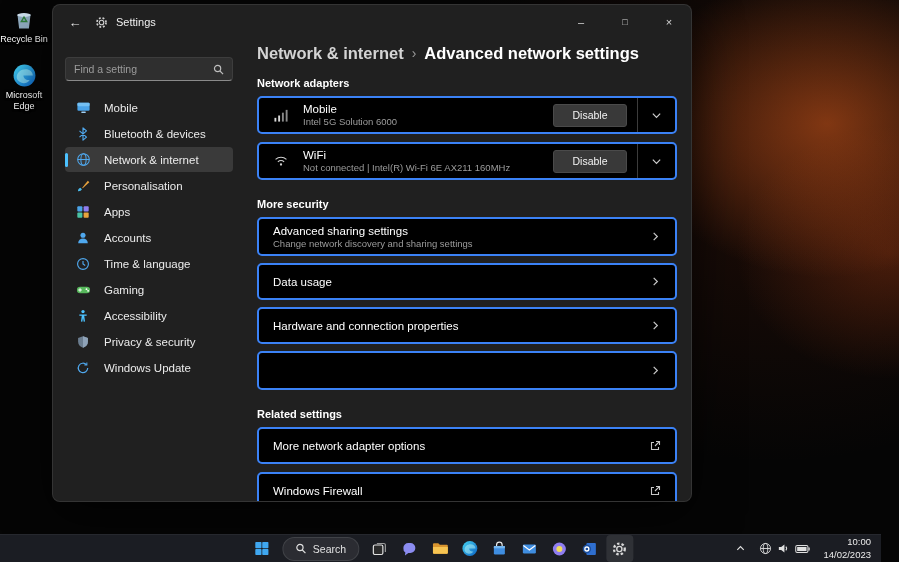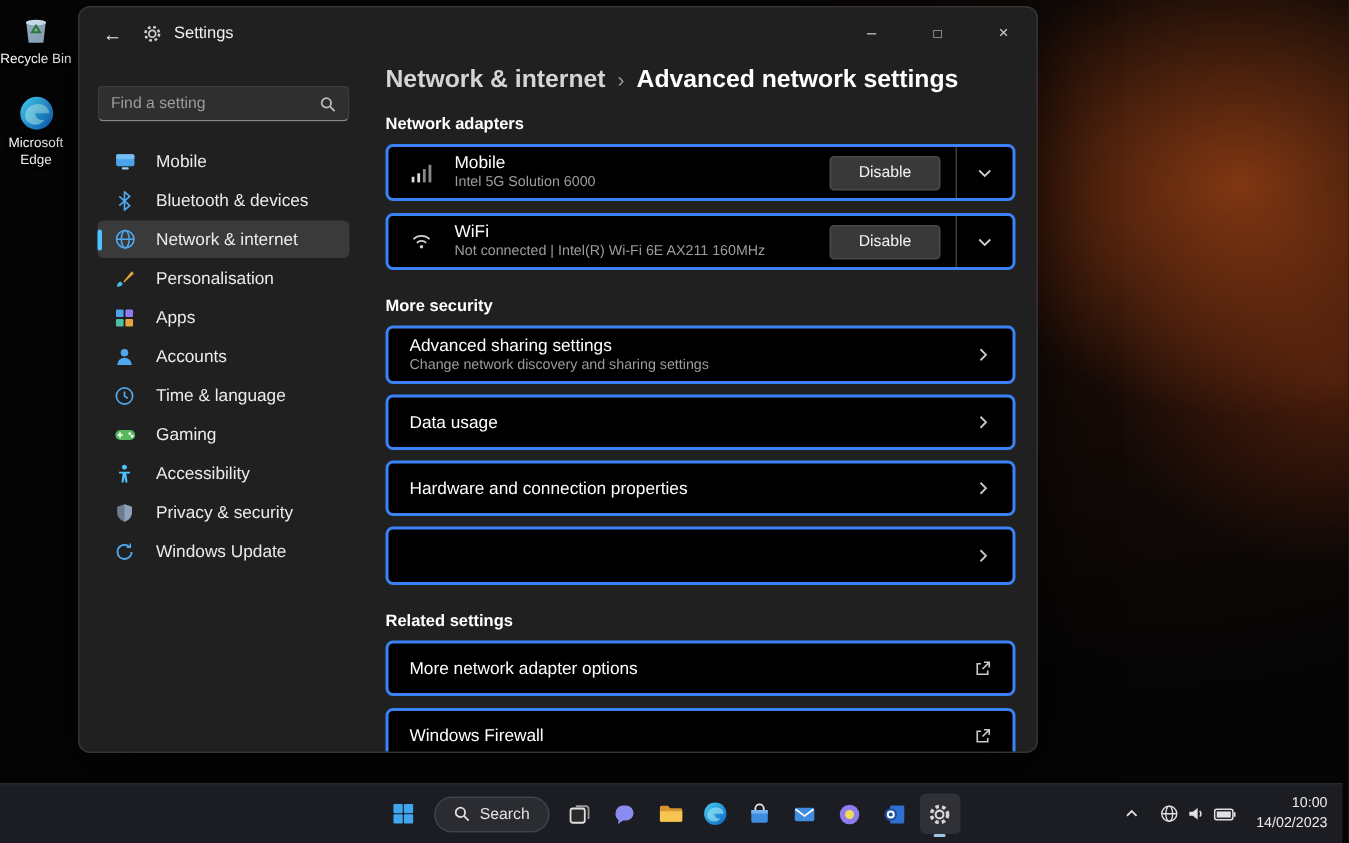--- a/index.html
+++ b/index.html
@@ -70,21 +70,21 @@
   .btn { min-width:74px; height:23px; background:#393939; border:1px solid #4a4a4a; border-radius:3px; color:#f2f2f2; font-size:10.5px; font-family:inherit; display:flex; align-items:center; justify-content:center; margin-right:10px; cursor:pointer; }
   .vdiv { width:1px; height:100%; background:#3c3c3c; }
   .chev-zone { width:37px; height:100%; display:flex; align-items:center; justify-content:center; cursor:pointer; }
   .link-card { padding:0 14px; cursor:pointer; }
   .h37 { height:37px; }
   .h39 { height:39px; }
   .h38 { height:38px; }
   .trail { margin-left:auto; display:flex; align-items:center; }
 
   
-  .taskbar { position:absolute; left:0; right:4px; bottom:0; height:40px; background:rgba(29,31,37,.94); border-top:1px solid rgba(255,255,255,.05); }
+  .taskbar { position:absolute; left:0; right:18px; bottom:0; height:28px; background:rgba(29,31,37,.94); border-top:1px solid rgba(255,255,255,.05); }
   .tb-center { position:absolute; left:50%; top:0; height:100%; transform:translateX(-50%); display:flex; align-items:center; gap:3px; }
   .tb-btn { position:relative; width:27px; height:27px; border-radius:4px; display:flex; align-items:center; justify-content:center; cursor:pointer; }
   .tb-btn.active { background:rgba(255,255,255,.09); }
   .tb-btn.active::after { content:""; position:absolute; bottom:-2px; left:50%; transform:translateX(-50%); width:8px; height:2.5px; border-radius:2px; background:#9cc4e4; }
   .search-pill { height:24px; margin:0 4px; padding:0 12px; border-radius:12px; background:rgba(255,255,255,.07); border:1px solid rgba(255,255,255,.10); display:flex; align-items:center; gap:7px; cursor:pointer; }
   .search-pill span { font-size:10.5px; color:#e2e2e2; }
   .tb-right { position:absolute; right:4px; top:0; height:100%; display:flex; align-items:center; gap:9px; padding:0 6px; }
   .tray-btn { display:flex; align-items:center; justify-content:center; cursor:pointer; }
   .tray-icons { display:flex; align-items:center; gap:5px; padding:3px 4px; border-radius:4px; cursor:pointer; }
   .clock { text-align:right; font-size:9.5px; line-height:1.35; color:#ececec; cursor:pointer; }

